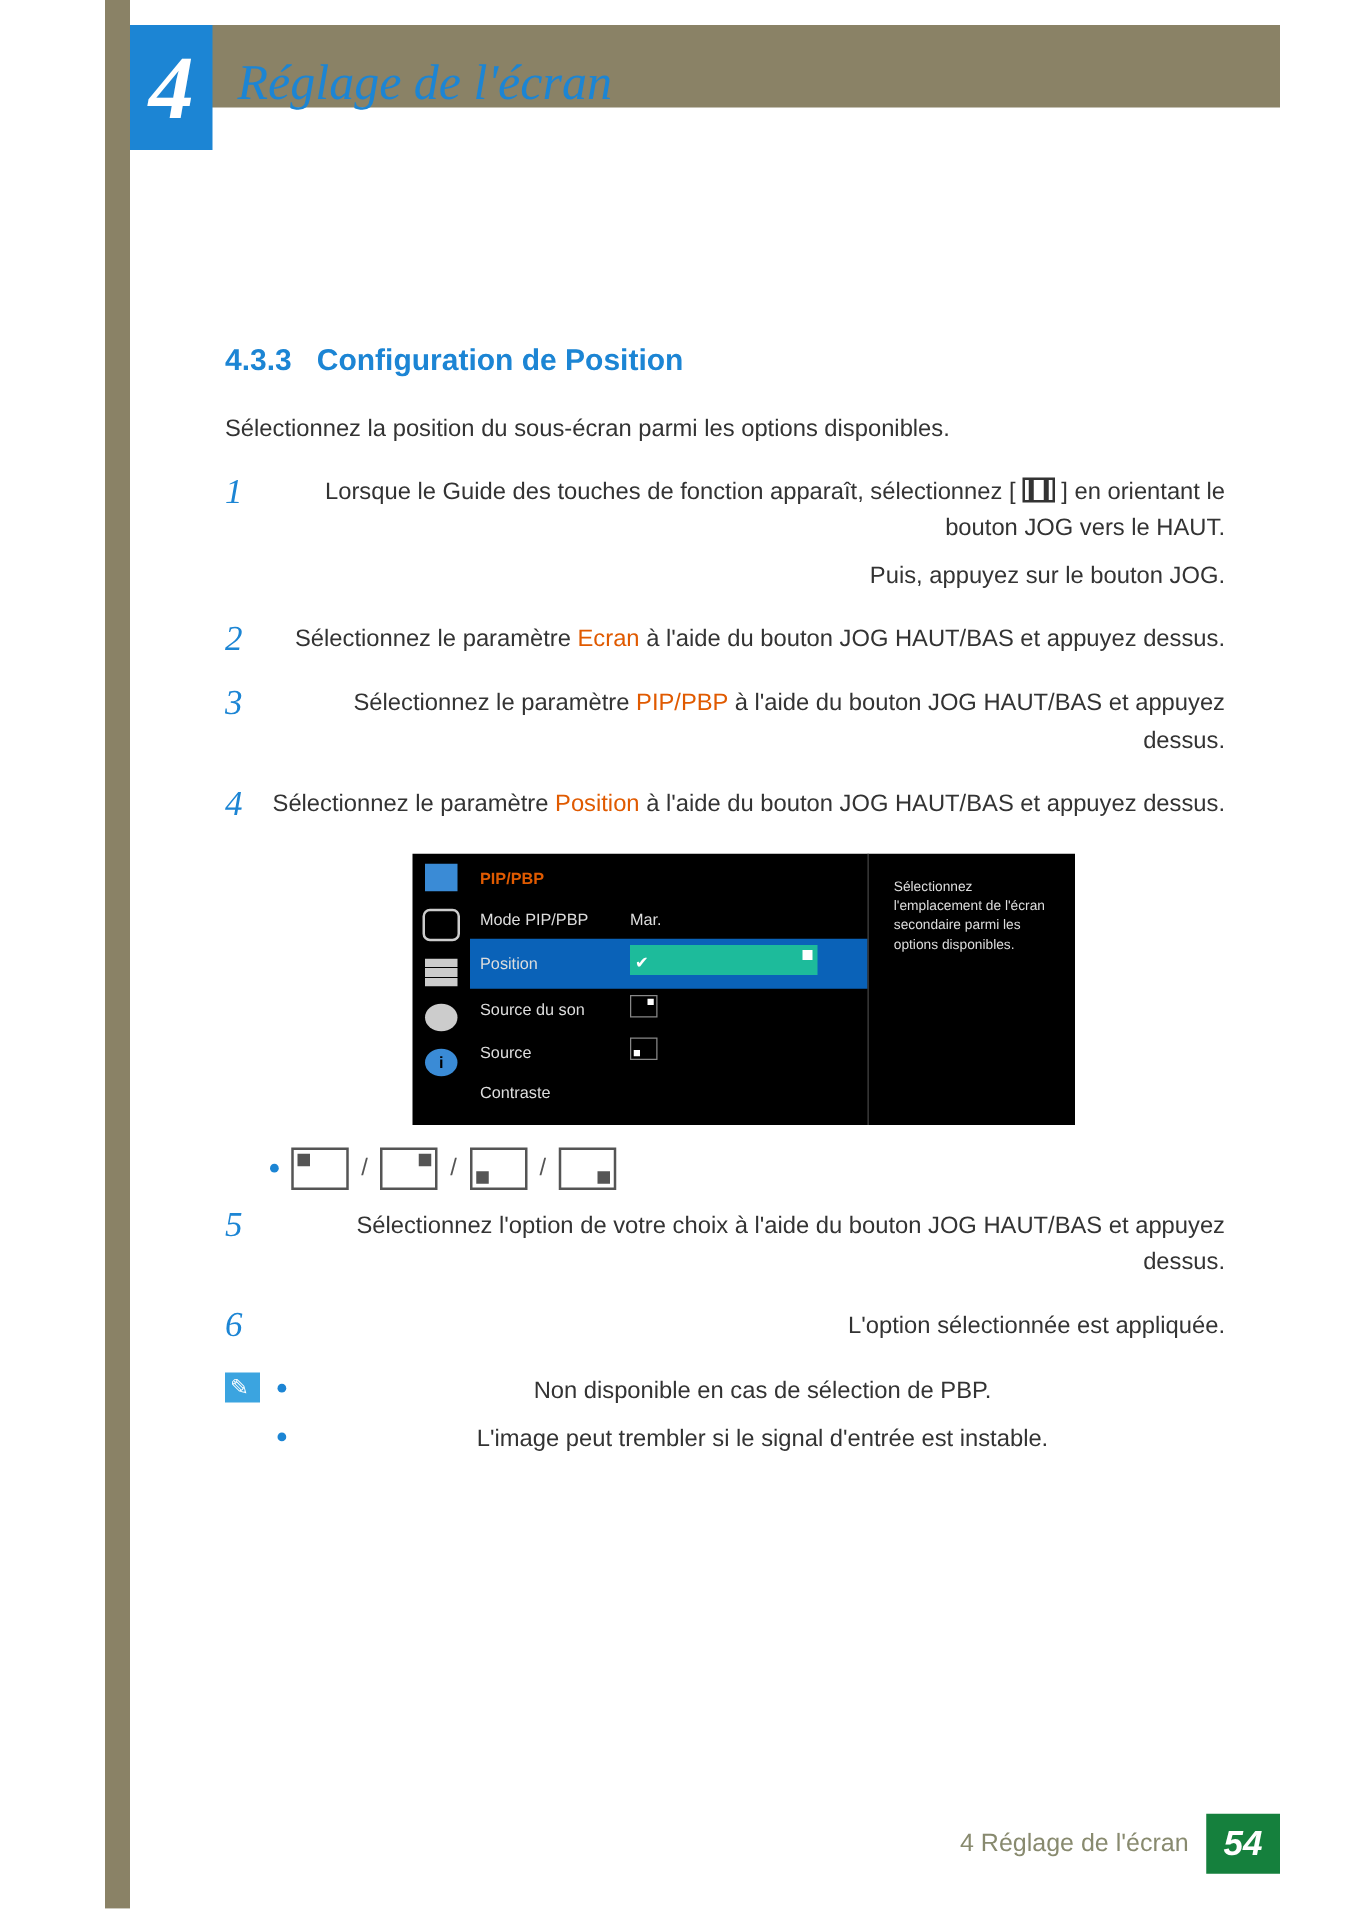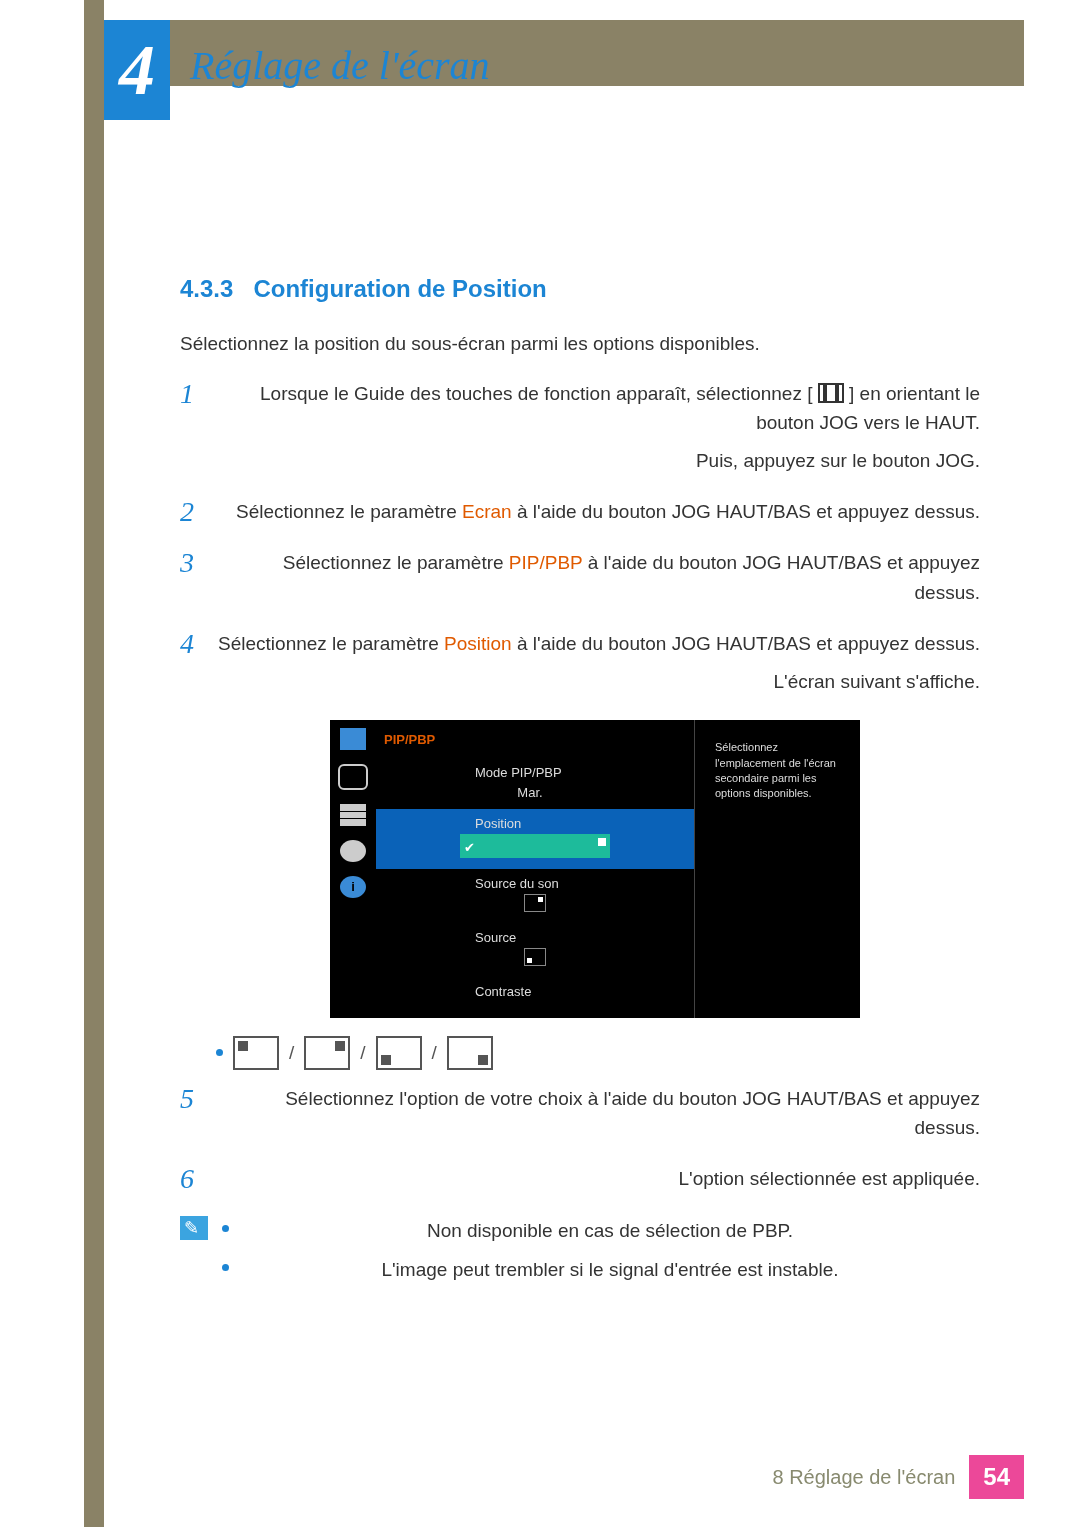--- a/index.html
+++ b/index.html
@@ -23,42 +23,42 @@
   .osd{margin:16px 0 18px 150px;width:530px;background:#000;color:#ddd;font-size:13px;display:flex;}
   .osd-nav{width:46px;padding:8px 0;display:flex;flex-direction:column;align-items:center;gap:14px;}
   .osd-nav div{width:26px;height:22px;}
   .ico-mon{background:#3a8bd6;}
   .ico-move{border:2px solid #ccc;border-radius:6px;}
   .ico-list{background:linear-gradient(#ccc 0 30%,#000 30% 35%,#ccc 35% 65%,#000 65% 70%,#ccc 70% 100%);}
   .ico-gear{background:#ccc;border-radius:50%;}
   .ico-info{background:#3a8bd6;border-radius:50%;color:#000;text-align:center;line-height:22px;font-weight:bold;}
   .osd-main{flex:1;padding:10px 0;}
   .osd-title{color:#e05a00;font-weight:bold;padding:0 8px 8px 8px;}
-  .osd-row{display:flex;align-items:center;padding:5px 8px;flex-direction:column;}
+  .osd-row{display:flex;align-items:center;padding:5px 8px;}
   .osd-row.sel{background:#0a62b8;}
   .osd-lab{width:120px;}
   .osd-val{flex:1;}
   .prev{width:150px;height:24px;background:#1dbb9b;position:relative;}
   .prev.sm{width:20px;height:16px;border:1px solid #888;background:#000;}
   .pip-dot{position:absolute;width:8px;height:8px;background:#fff;}
   .osd-side{width:125px;border-left:1px solid #444;padding:20px;font-size:11px;line-height:1.4;}
   .pos-row{display:flex;align-items:center;gap:10px;margin:6px 0 14px 36px;}
   .pos-row .dot{width:7px;height:7px;border-radius:50%;background:#1c85d4;}
   .pos-box{width:42px;height:30px;border:2px solid #555;position:relative;background:#fff;}
   .pb{position:absolute;width:10px;height:10px;background:#555;}
   .sep{color:#555;}
   .note-row{display:flex;gap:14px;margin-top:10px;}
   .note-icon{width:28px;height:24px;background:#3ba4e0;position:relative;flex-shrink:0;}
   .note-icon::after{content:"✎";color:#fff;position:absolute;left:4px;top:-1px;font-size:18px;}
   .note-list{flex:1;margin:0;padding:0;list-style:none;}
   .note-list li{position:relative;padding-left:18px;margin-bottom:10px;text-align:center;}
   .note-list li::before{content:"";position:absolute;left:0;top:9px;width:7px;height:7px;border-radius:50%;background:#1c85d4;}
   .footer{position:absolute;right:56px;bottom:28px;display:flex;align-items:center;gap:14px;}
   .foot-txt{color:#888a6f;font-size:20px;}
-  .foot-pg{background:#ec4899;color:#fff;font-size:24px;font-weight:bold;padding:8px 14px;}
+  .foot-pg{background:#15803d;color:#fff;font-size:28px;font-weight:bold;padding:8px 14px;font-style:italic;}
 </style>
 </head>
 <body>
 
 <div class="page">
   <div class="side-beige"></div>
   <div class="head-beige"></div>
   <div class="chap-badge">4</div>
   <div class="chap-title">Réglage de l'écran</div>
 
@@ -104,21 +104,20 @@
     </div>
 
     <div class="step">
       <div class="step-num">4</div>
       <div class="step-body">
         <p>
           <span>Sélectionnez le paramètre </span>
           <span class="hl">Position</span>
           <span> à l'aide du bouton JOG HAUT/BAS et appuyez dessus.</span>
         </p>
-        <p>L'écran suivant s'affiche.</p>
       </div>
     </div>
 
     <div class="osd">
       <div class="osd-nav">
         <div class="ico-mon"></div>
         <div class="ico-move"></div>
         <div class="ico-list"></div>
         <div class="ico-gear"></div>
         <div class="ico-info">i</div>
@@ -187,16 +186,16 @@
     <div class="note-row">
       <div class="note-icon"></div>
       <ul class="note-list">
         <li>Non disponible en cas de sélection de PBP.</li>
         <li>L'image peut trembler si le signal d'entrée est instable.</li>
       </ul>
     </div>
   </div>
 
   <div class="footer">
-    <span class="foot-txt">8 Réglage de l'écran</span>
+    <span class="foot-txt">4 Réglage de l'écran</span>
     <span class="foot-pg">54</span>
   </div>
 </div>
 
 </body></html>

